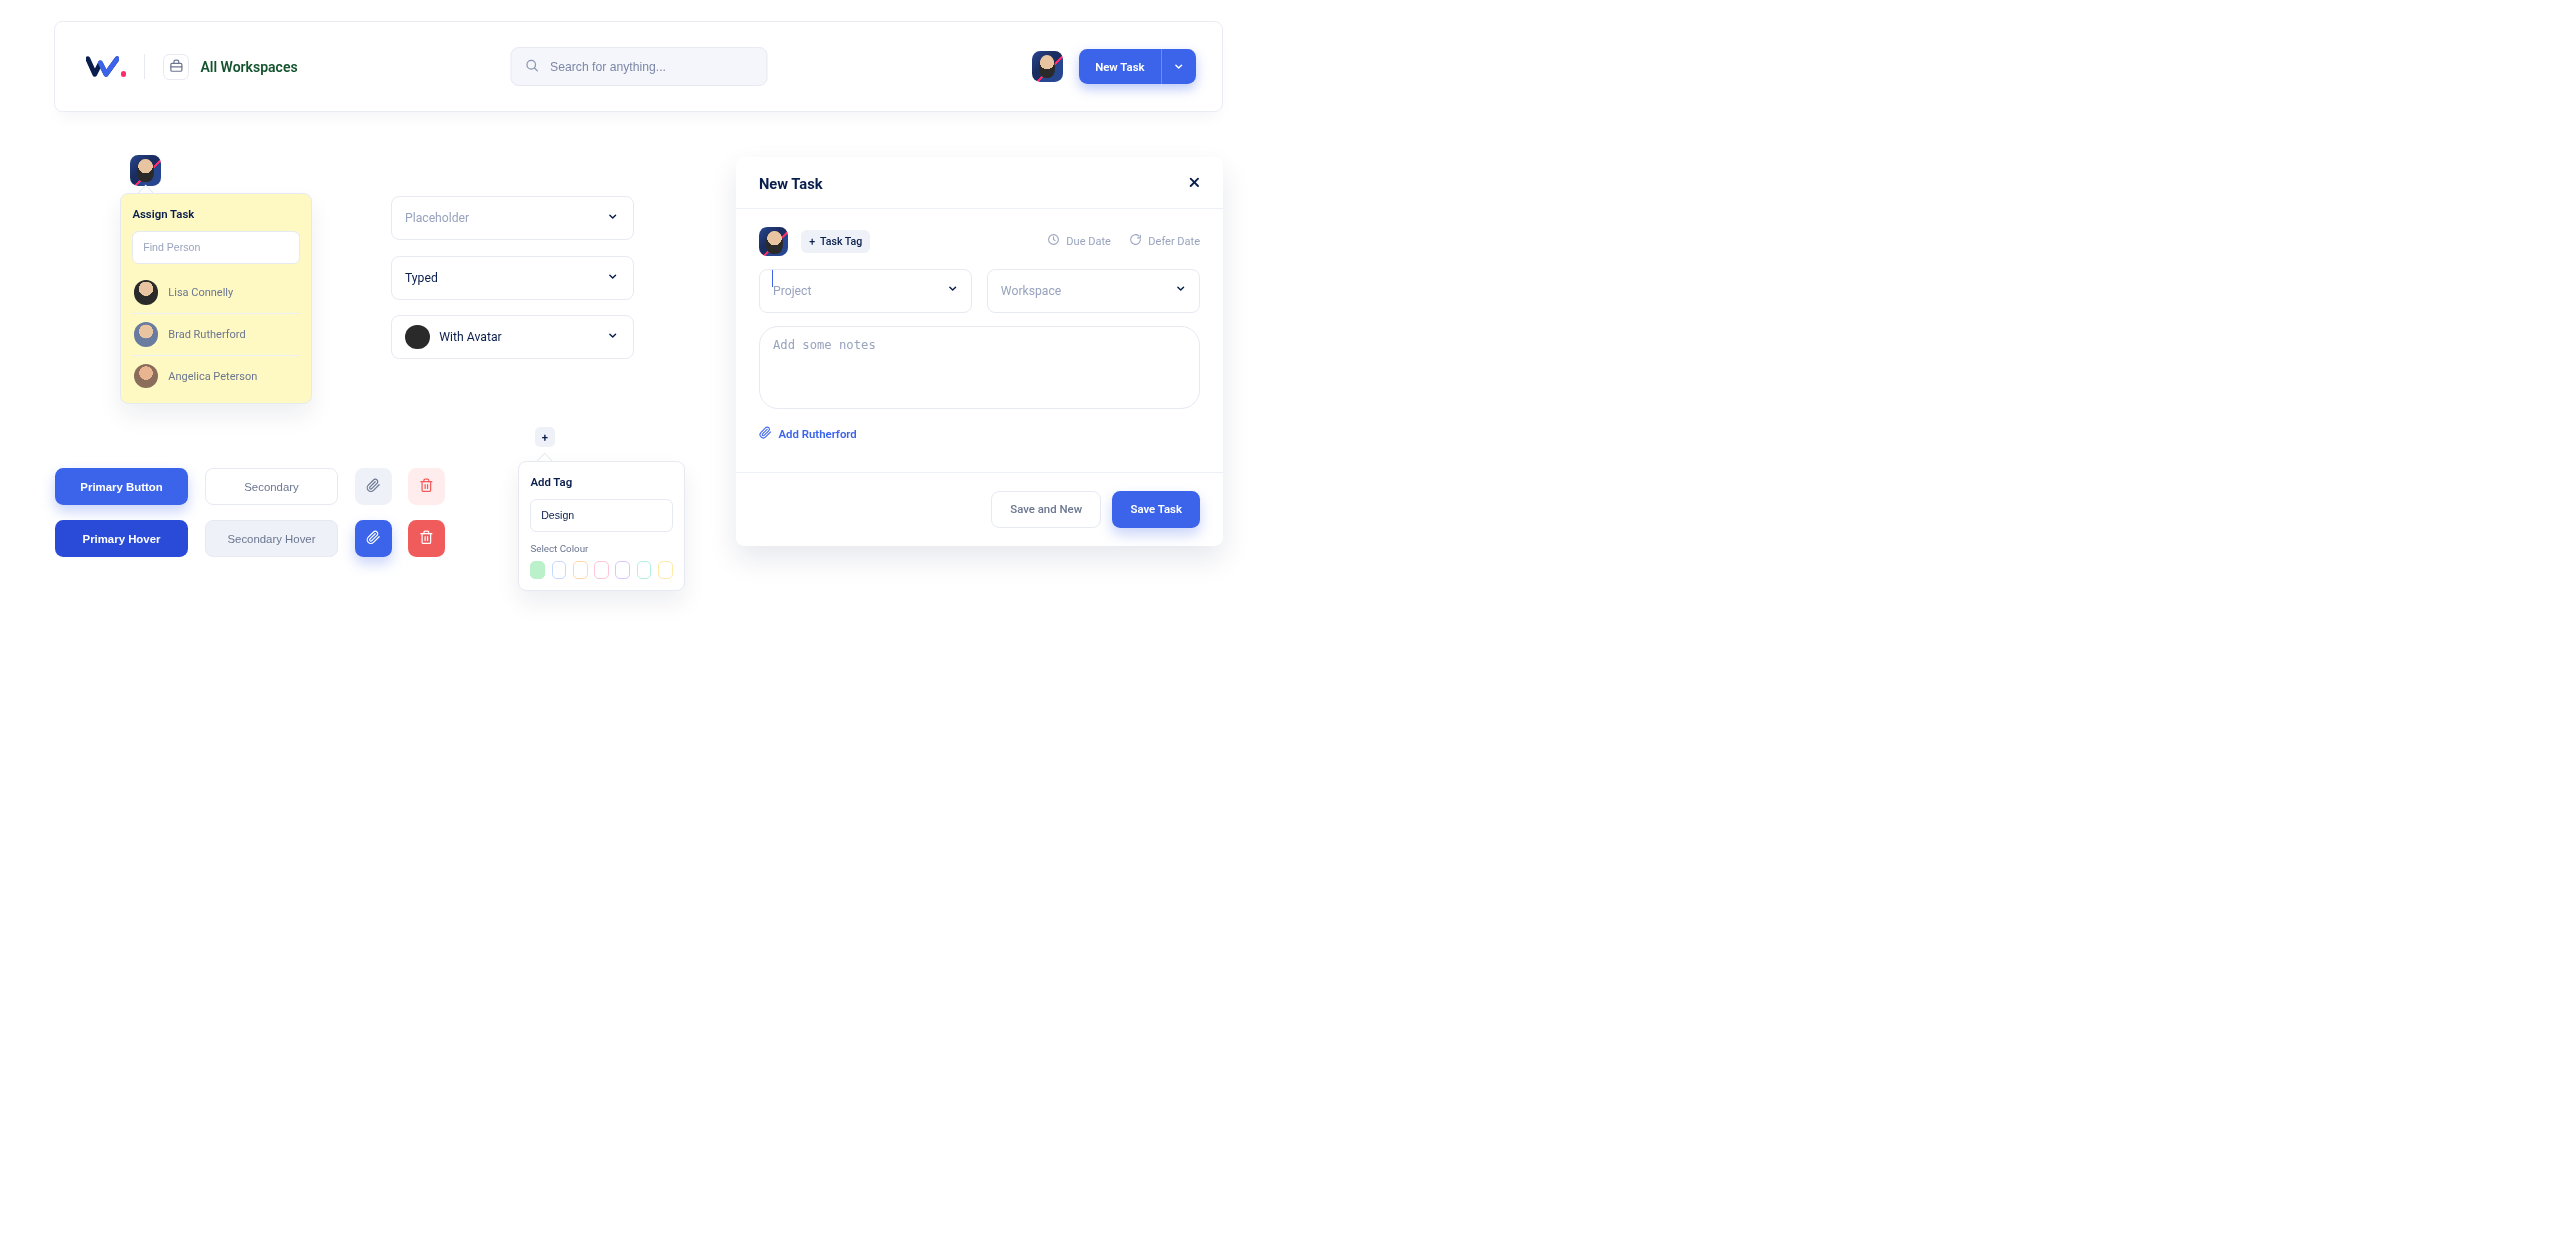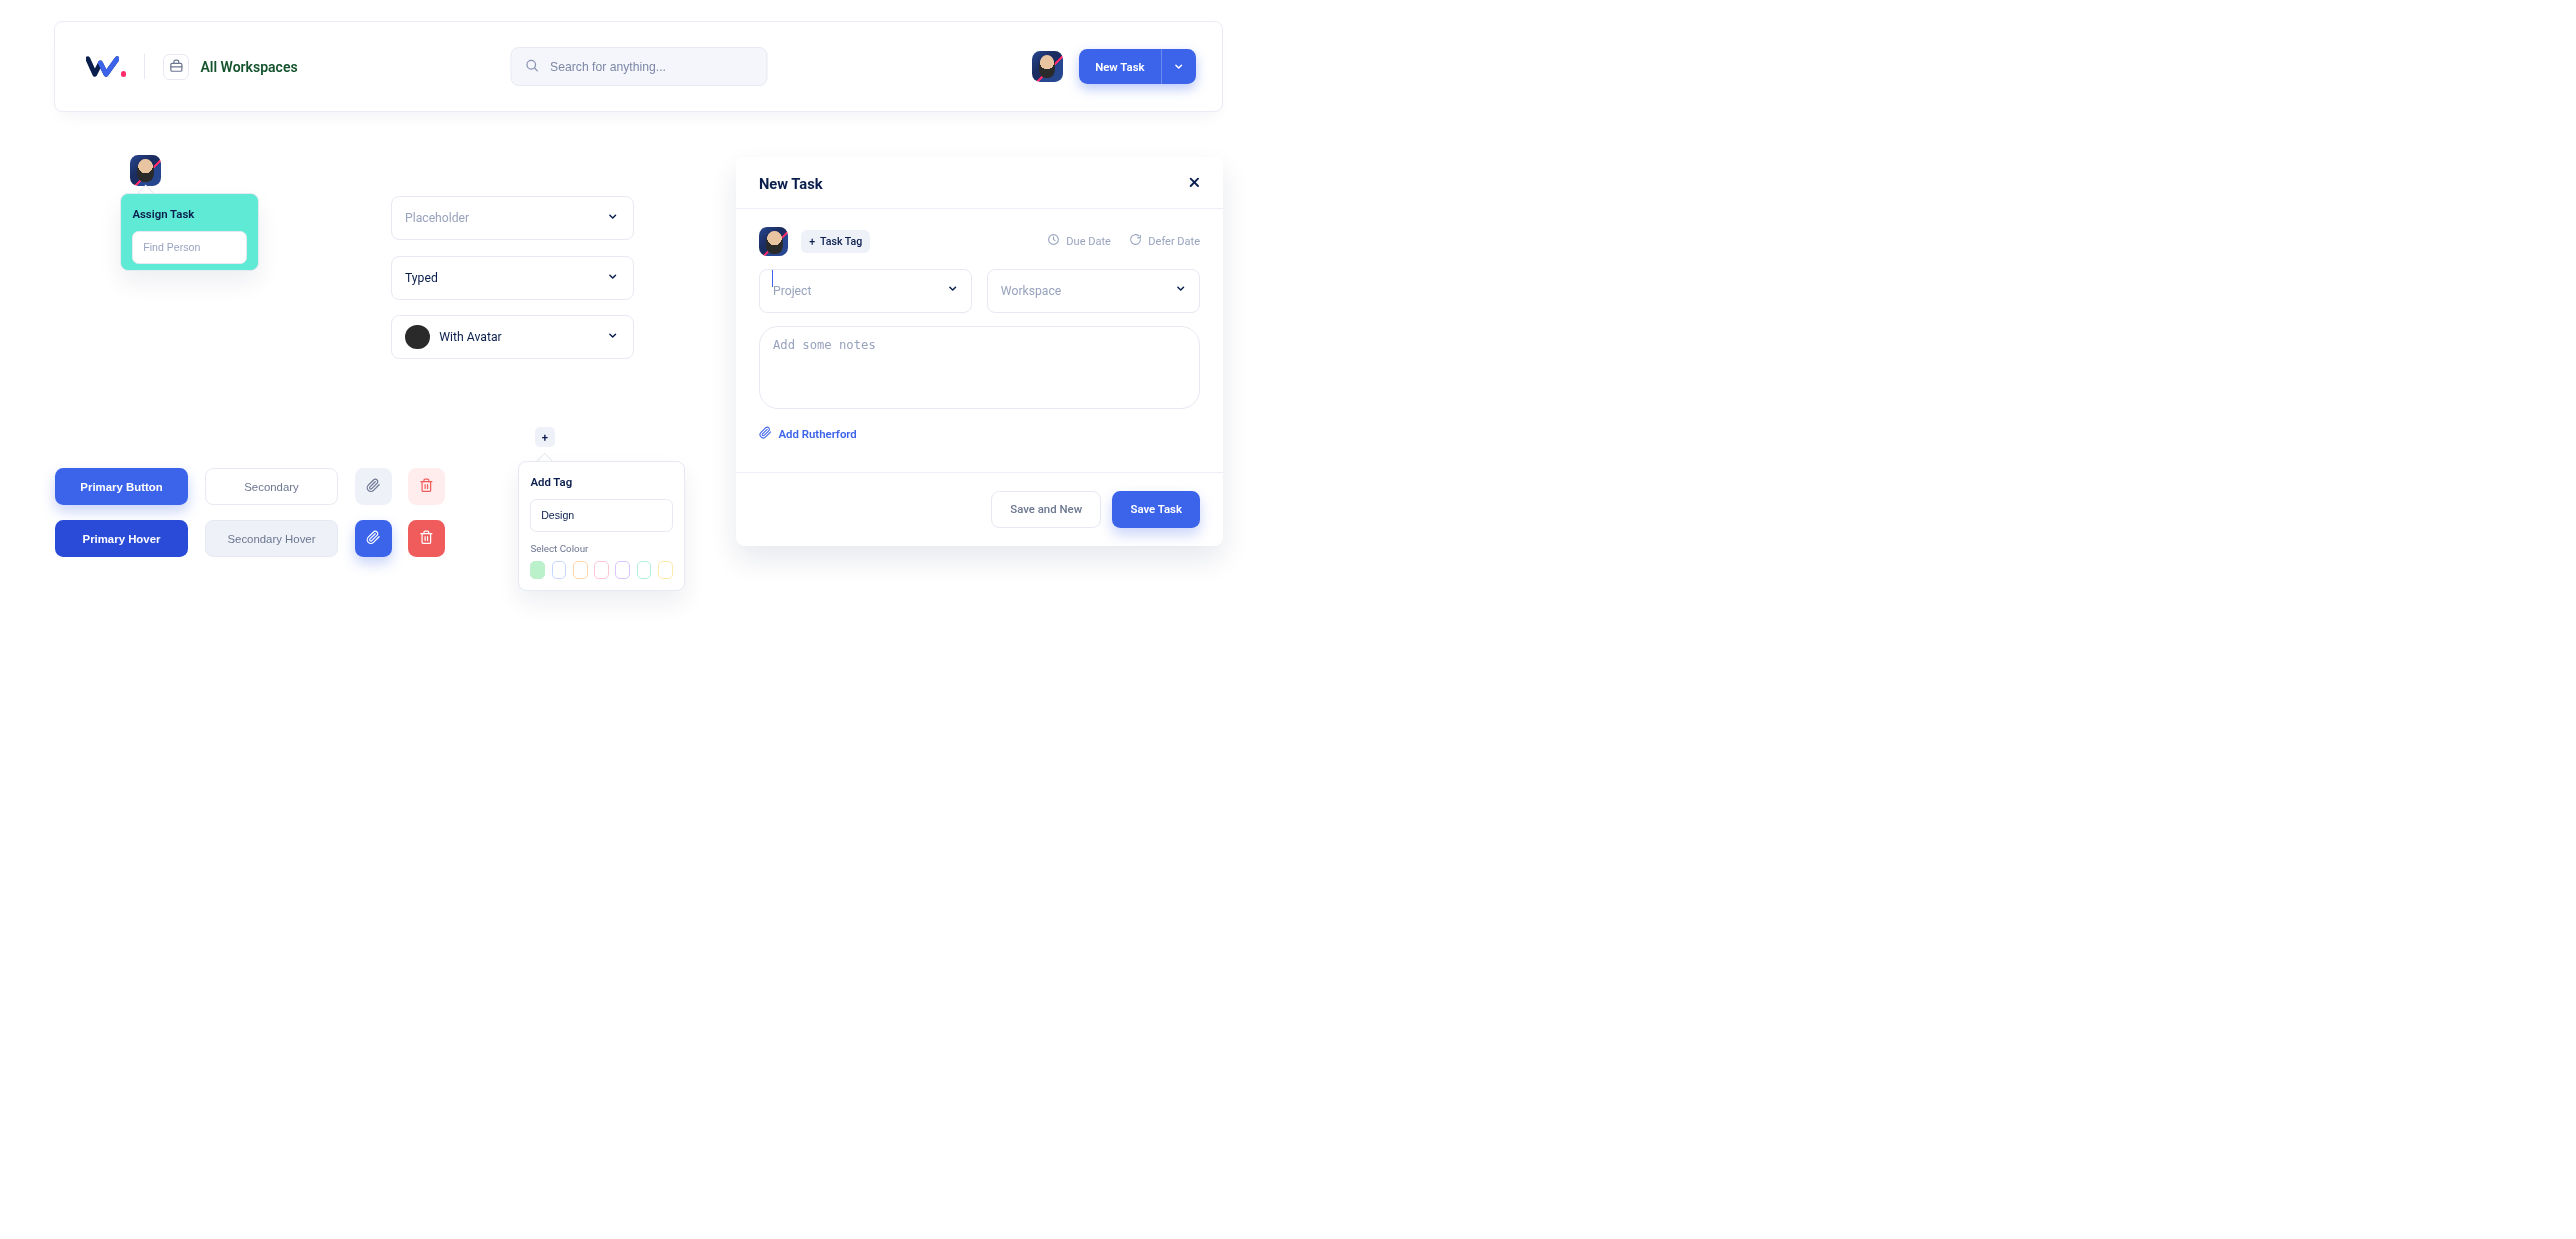--- a/index.html
+++ b/index.html
@@ -83,22 +83,22 @@
   
   .assign-avatar {
     position: absolute; left: 130px; top: 155px; width: 31px; height: 31px;
   }
   .popover-arrow {
     position:absolute; left: 140px; top: 187px;
     width: 11.4px; height:11.4px; background:#fff; border:0.8px solid #e6e9f2; border-right:none; border-bottom:none;
     transform: rotate(45deg);
   }
   .assign-pop {
-    position:absolute; left:120px; top:193px; width:139px;
-    background:#5eead4; border:0.8px solid #e6e9f2; border-radius:8.2px;
+    position:absolute; left:120px; top:193px; width:192px;
+    background:#fef9c3; border:0.8px solid #e6e9f2; border-radius:8.2px;
     padding:13px 11.4px 6.5px; box-shadow: 0 11.4px 23px rgba(8,29,74,0.07);
   }
   .assign-title{ font-weight:600; color:#0a1e4d; font-size:11.4px; margin-bottom:9.8px; }
   .find-person {
     width:100%; height:33px; border:0.8px solid #e6e9f2; border-radius:6.5px;
     padding:0 9.8px; font-size:10.6px; outline:none; color:#0a1e4d;
   }
   .find-person::placeholder{ color:#98a3be; }
   .person-list{ margin-top:8.2px; }
   .person-row{
@@ -270,20 +270,34 @@
       </div>
     </div>
   </div>
 </div>
 
 <div class="assign-avatar avatar-sq"></div>
 <div class="popover-arrow"></div>
 <div class="assign-pop">
   <div class="assign-title">Assign Task</div>
   <input class="find-person" placeholder="Find Person" style="">
+  <div class="person-list">
+    <div class="person-row">
+      <div class="person-av pa-1"></div>
+      <div class="person-name">Lisa Connelly</div>
+    </div>
+    <div class="person-row">
+      <div class="person-av pa-2"></div>
+      <div class="person-name">Brad Rutherford</div>
+    </div>
+    <div class="person-row">
+      <div class="person-av pa-3"></div>
+      <div class="person-name">Angelica Peterson</div>
+    </div>
+  </div>
 </div>
 
 <div class="select-box placeholder sel-1">
   <span>Placeholder</span>
   <span class="chev">
     <svg width="11.4" height="11.4" viewBox="0 0 24 24" fill="none" stroke="#0a1e4d" stroke-width="3" stroke-linecap="round" stroke-linejoin="round">
         <path d="m6 9 6 6 6-6"></path>
       </svg>
   </span>
 </div>

